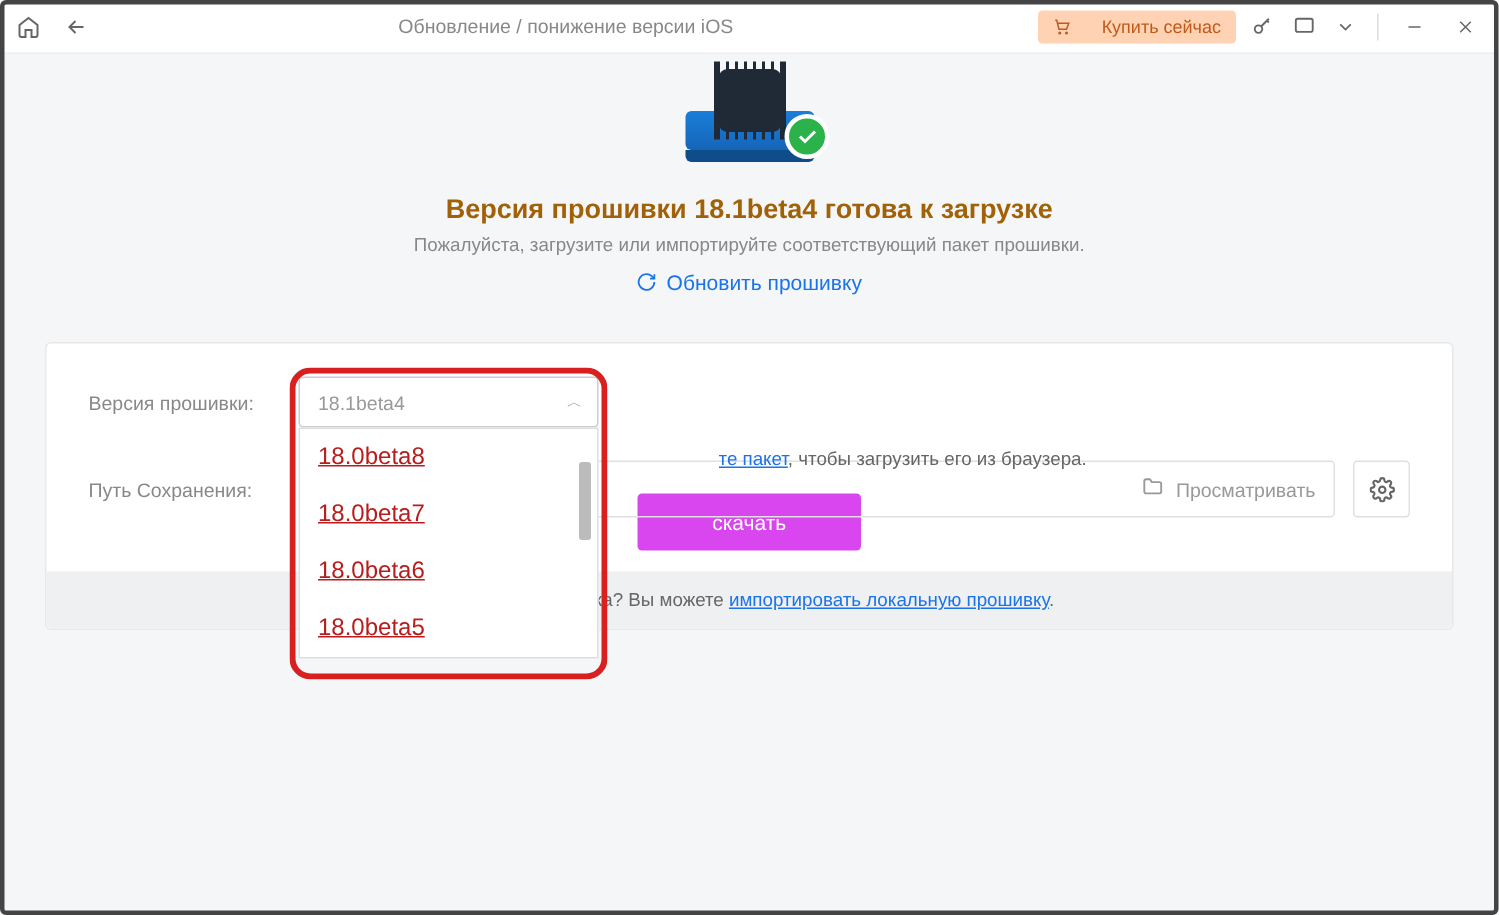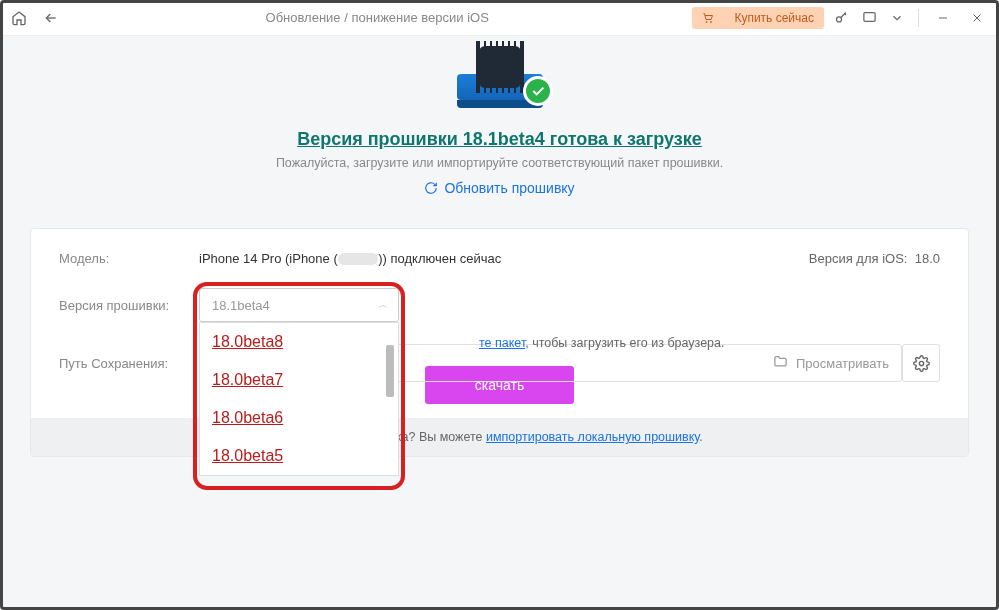--- a/index.html
+++ b/index.html
@@ -17,34 +17,34 @@
 
 .hero { text-align: center; padding: 18px 0 12px; }
 .device-icon { display:inline-block; position:relative; margin-bottom:10px; }
 .device-base { width: 86px; height: 26px; background: linear-gradient(#1a7ed8,#1565b8); border-radius: 4px; position:relative; }
 .device-base::before { content:""; position:absolute; bottom:-8px; left:0; width:100%; height:8px; background:#0f4c8a; border-radius: 0 0 4px 4px; }
 .chip { width:42px; height:42px; background:#1f2a36; border-radius:6px; position:absolute; left:50%; top:-28px; transform:translateX(-50%); display:flex; align-items:center; justify-content:center; }
 .chip::before { content:""; position:absolute; inset:-5px; border:4px dashed transparent; background: repeating-linear-gradient(90deg,#1f2a36 0 2px, transparent 2px 6px); -webkit-mask: none; }
 .chip .apple { color:#bbb; font-size:18px; }
 .check-badge { position:absolute; right:-10px; bottom:-6px; width:30px; height:30px; background:#2cb24a; border:3px solid #fff; border-radius:50%; display:flex; align-items:center; justify-content:center; color:#fff; font-size:16px; }
 
-.hero h2 { font-size: 18px; font-weight: 600; color: #0f766e; margin: 16px 0 6px; text-decoration: underline; }
+.hero h2 { font-size: 18px; font-weight: 600; color: #a16207; margin: 16px 0 6px; }
 .hero p { color: #888; font-size: 12.5px; margin-bottom: 10px; }
 .refresh-link { color: #1a73e8; font-size: 14px; cursor: pointer; display:inline-flex; align-items:center; gap:6px;justify-content:flex-end; }
 
 .panel { background: #fff; border: 1px solid #e8e8e8; border-radius: 4px; padding: 22px 28px 30px; margin-top: 18px; position:relative; }
 .row { display: flex; align-items: center; margin-bottom: 22px; }
 .row-label { color: #888; font-size: 13px; width: 140px; flex-shrink:0; }
 .row-value { color: #333; font-size: 13px; }
 .row-right { margin-left:auto; color:#666; font-size:13px; }
 
 .select-box { border: 1px solid #ccc; border-radius: 3px; height: 34px; padding: 0 28px 0 12px; display:flex; align-items:center; color:#999; position:relative; background:#fff; cursor:pointer; min-width:200px; }
 .select-box .caret { position:absolute; right:10px; top:50%; transform:translateY(-50%); color:#aaa; font-size:10px; }
 
-.path-row { display:flex; align-items:center; }
+.path-row { display:flex; align-items:center; gap:12px; }
 .path-input { flex:1; border:1px solid #e0e0e0; border-radius:3px; height:38px; display:flex; align-items:center; padding:0 12px; color:#999; justify-content:flex-end; gap:8px; font-size:13px; }
 .folder-ico { color:#999; }
 .gear-btn { width:38px; height:38px; border:1px solid #e0e0e0; border-radius:3px; display:flex; align-items:center; justify-content:center; color:#666; cursor:pointer; }
 
 .hint-line { font-size: 12.5px; color:#666; margin-left:140px; margin-top:-4px; }
 .hint-line a { color:#1a73e8; text-decoration:underline; cursor:pointer; }
 
 .download-btn { display:block; margin:16px auto 0; background:#d946ef; color:#fff; border:none; border-radius:3px; padding:11px 50px; font-size:14px; cursor:pointer; }
 
 .footer-bar { background:#eef0f2; text-align:center; padding:12px; font-size:12.5px; color:#666; margin-top:14px; margin-left:-28px; margin-right:-28px; margin-bottom:-30px; border-radius:0 0 4px 4px; }
@@ -139,29 +139,20 @@
     <div class="refresh-link">
       <svg width="14" height="14" viewBox="0 0 24 24" fill="none" stroke="currentColor" stroke-width="2">
           <path d="M21 12a9 9 0 1 1-3-6.7L21 8"></path>
           <path d="M21 3v5h-5"></path>
         </svg>
       <span>Обновить прошивку</span>
     </div>
   </div>
 
   <div class="panel">
-    <div class="row">
-      <span class="row-label">Модель:</span>
-      <span class="row-value">
-        <span>iPhone 14 Pro (iPhone (</span><span class="gray-pill">xxx</span><span>)) подключен сейчас</span>
-      </span>
-      <span class="row-right">
-        <span>Версия для iOS:</span>&nbsp;&nbsp;<span>18.0</span>
-      </span>
-    </div>
 
     <div class="row">
       <span class="row-label">Версия прошивки:</span>
       <div class="dropdown-wrap">
         <div class="dropdown-outline"></div>
         <div class="select-box">
           <span>18.1beta4</span>
           <span class="caret">︿</span>
         </div>
         <div class="dropdown-list">

